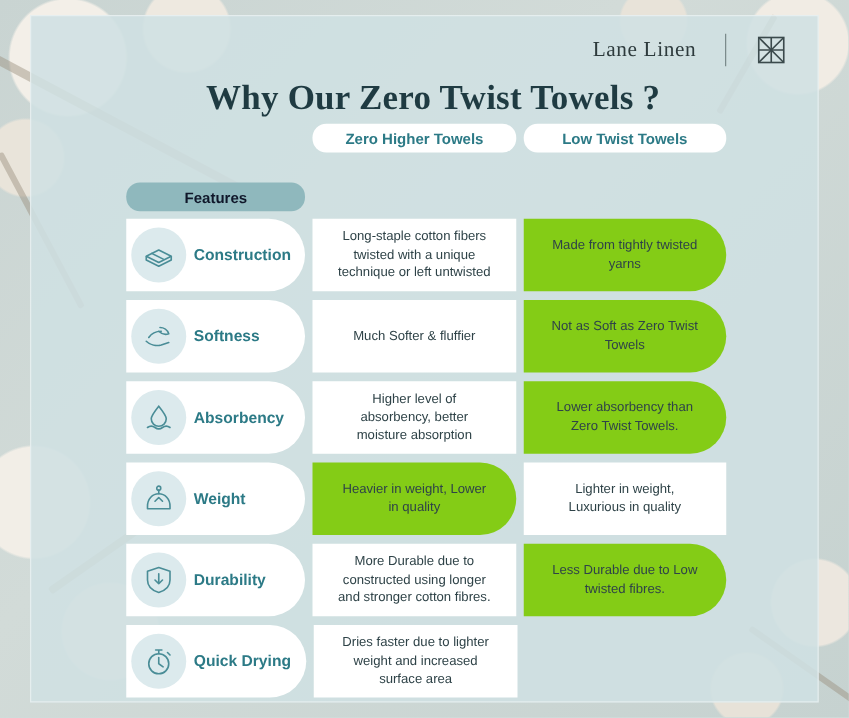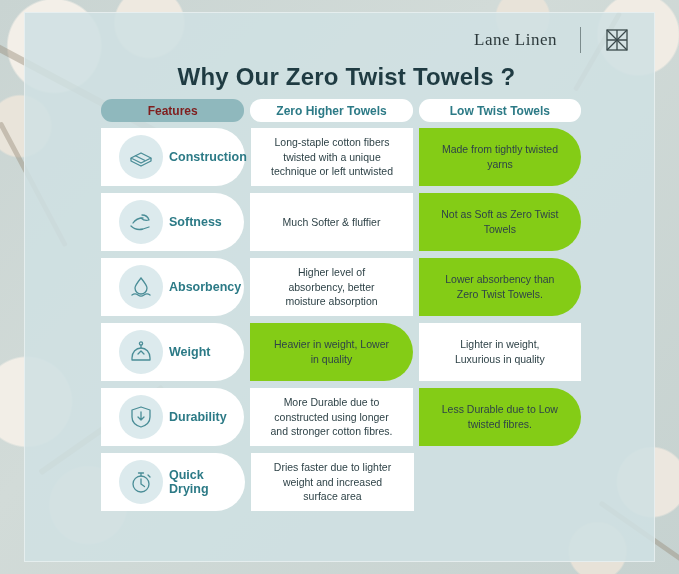--- a/index.html
+++ b/index.html
@@ -61,23 +61,23 @@
   .brand-sep {
     width: 1px; height: 26px;
     background: #7b8b8c;
   }
   .brand-mark svg { display: block; }
 
   .title {
     position: absolute;
     top: 50px; left: 14px; right: 0;
     text-align: center;
-    font-family: Liberation Sans, sans-serif;
+    font-family: Liberation Serif, serif;
     font-weight: bold;
-    font-size: 24px;
+    font-size: 28px;
     color: #1f3b42;
     letter-spacing: .2px;
   }
 
   
   .table {
     position: absolute;
     left: 76px; top: 86px;
     width: 480px;
   }
@@ -89,37 +89,38 @@
   .head .cell {
     height: 23px;
     display: flex; align-items: center; justify-content: center;
     font-size: 12px;
     font-weight: bold;
     border-radius: 11px;
   }
   .head .c0 {
     width: 144px;
     background: #8fb8bd;
-    color: #7f1d1d;
+    color: #0f172a;
+    margin-top: 47px;
   }
   .head .c1, .head .c2 {
     width: 163px;
     background: #ffffff;
     color: #2c7a86;
   }
 
   .body-row { display: flex; gap: 6px; margin-bottom: 7px; align-items: stretch; }
 
   .feature {
     width: 144px;
     height: 58px;
     background: #ffffff;
     border-radius: 0 29px 29px 0;
     display: flex; align-items: center; gap: 6px;
-    padding-left: 18px;
+    padding-left: 4px;
   }
   .icon-wrap {
     width: 44px; height: 44px;
     flex: 0 0 44px;
     border-radius: 50%;
     background: #dceaed;
     display: flex; align-items: center; justify-content: center;
   }
   .icon-wrap svg { display: block; }
   .feature-label {

